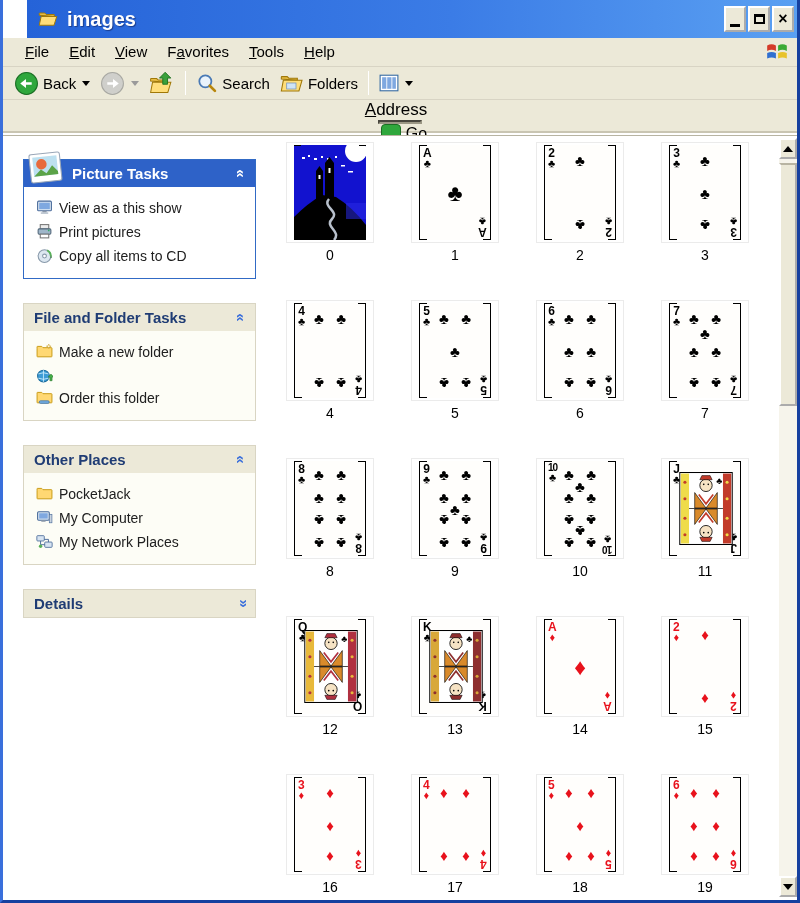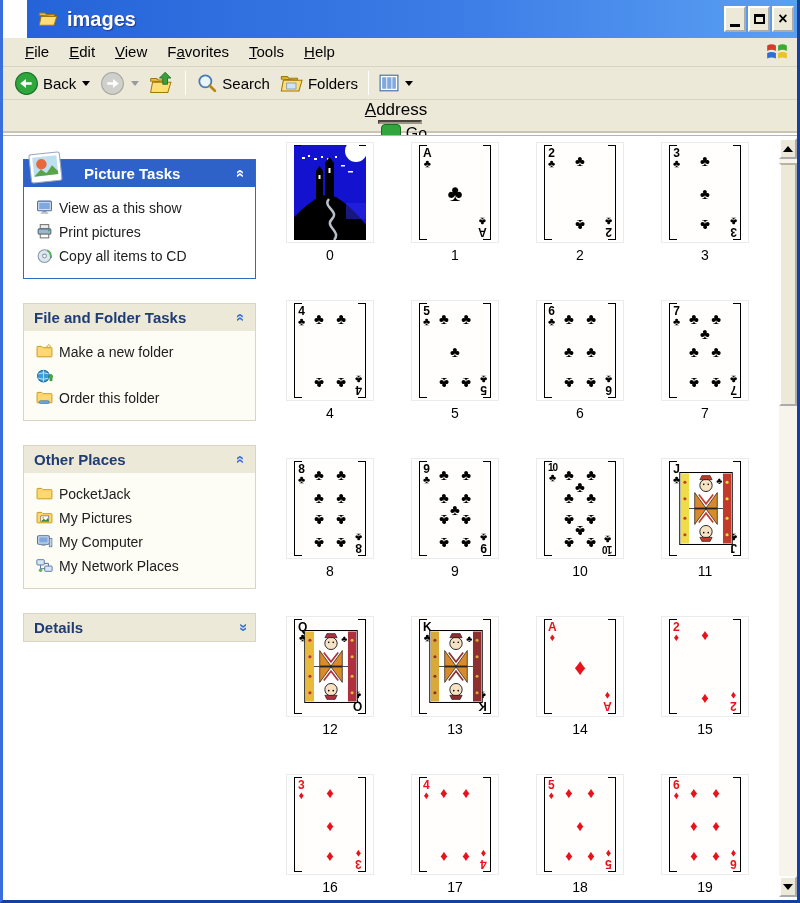--- a/index.html
+++ b/index.html
@@ -42,21 +42,21 @@
   .go-icon { width:20px; height:20px; background:#2FA73C; border:1px solid #1B6E24; border-radius:4px; color:#fff; font-weight:bold; display:flex; align-items:center; justify-content:center; font-size:14px; }
   
   .main { position:absolute; top:135px; left:0; right:0; bottom:0; background:#fff; border-top:1px solid #B8B4A2; overflow:hidden; }
   
   .sidebar { position:absolute; top:0; left:0; width:270px; height:100%; padding:23px 0 0 20px; }
   .panel { width:233px; position:relative; margin-bottom:24px; background:#FDFDF6; border:1px solid #D9D5C3; }
   .panel-hdr { height:27px; background:#ECE9D8; display:flex; align-items:center; padding:0 10px; font-size:15px; font-weight:bold; color:#1F3C74; }
   .panel-chev { margin-left:auto; color:#3A6FDB; font-weight:bold; font-size:15px; display:inline-block; transform:rotate(90deg); }
   .panel-chev.down { transform:rotate(-90deg); }
   .panel.blue { border:1px solid #316AC5; background:#FFFFFF; }
-  .panel.blue .panel-hdr { background:#2E62C8; color:#fff; padding-left:60px; }
+  .panel.blue .panel-hdr { background:#2E62C8; color:#fff; padding-left:48px; }
   .panel.blue .panel-chev { color:#fff; }
   .panel-big-icon { position:absolute; left:2px; top:-12px; width:40px; height:40px; z-index:2; }
   .panel-body { padding:9px 8px 10px 12px; }
   .task-item { display:flex; gap:6px; font-size:14px; color:#202020; line-height:20px; padding:2px 0; cursor:default; }
   .task-item .ticon { flex:none; width:17px; height:17px; margin-top:1px; }
   
   .cell { position:absolute; width:90px; text-align:center; }
   .thumb-frame { width:88px; height:101px; margin:0 auto; border:1px solid #EBEBEB; display:flex; align-items:center; justify-content:center; }
   .file-label { font-size:14px; color:#000; margin-top:4px; }
   .card { position:relative; width:72px; height:95px; background:#FFFEFC; border-left:1px solid #000; border-right:1px solid #000; }
@@ -281,29 +281,20 @@
           </div>
           <div class="panel-body">
             <div class="task-item">
               <span class="ticon"><svg width="17" height="17" viewBox="0 0 16 16">
                   <path d="M1 5 L1 3.6 Q1 3.2 1.4 3.2 L5.4 3.2 L6.6 4.4 L14.5 4.4 Q15 4.4 15 5 L15 12.5 Q15 13 14.5 13 L1.5 13 Q1 13 1 12.5 Z" fill="#FFD873" stroke="#C79810" stroke-width="0.9"></path>
                 </svg></span>
               <span>PocketJack</span>
             </div>
             <div class="task-item">
               <span class="ticon"><svg width="17" height="17" viewBox="0 0 16 16">
-                  <path d="M1 5 L1 3.6 Q1 3.2 1.4 3.2 L5.4 3.2 L6.6 4.4 L14.5 4.4 Q15 4.4 15 5 L15 12.5 Q15 13 14.5 13 L1.5 13 Q1 13 1 12.5 Z" fill="#FFD873" stroke="#C79810" stroke-width="0.9"></path>
-                  <rect x="4.5" y="6.5" width="7.5" height="5.2" fill="#FFF" stroke="#557" stroke-width="0.6"></rect>
-                  <circle cx="6.8" cy="8.3" r="0.9" fill="#E2B13C"></circle>
-                  <path d="M5 11.2 l2.3 -2.1 2 1.5 2 -2.4 0.8 3 Z" fill="#3C8C40"></path>
-                </svg></span>
-              <span>My Pictures</span>
-            </div>
-            <div class="task-item">
-              <span class="ticon"><svg width="17" height="17" viewBox="0 0 16 16">
                   <rect x="1.5" y="2.5" width="11" height="8" rx="1" fill="#D7E4F2" stroke="#4A6B9A"></rect>
                   <rect x="3" y="4" width="8" height="5" fill="#7FA8E0"></rect>
                   <rect x="5" y="10.5" width="4" height="1.5" fill="#8A97A8"></rect>
                   <rect x="12.5" y="5" width="2.5" height="8" fill="#C9D4E0" stroke="#4A6B9A" stroke-width="0.6"></rect>
                 </svg></span>
               <span>My Computer</span>
             </div>
             <div class="task-item">
               <span class="ticon"><svg width="17" height="17" viewBox="0 0 16 16">
                   <rect x="0.8" y="2.5" width="7" height="5" rx="0.8" fill="#D7E4F2" stroke="#4A6B9A" stroke-width="0.8"></rect>

